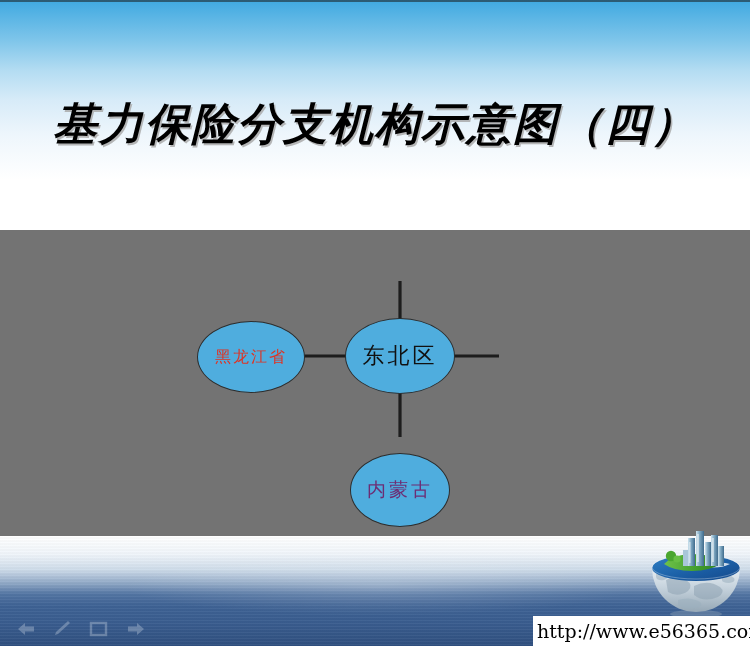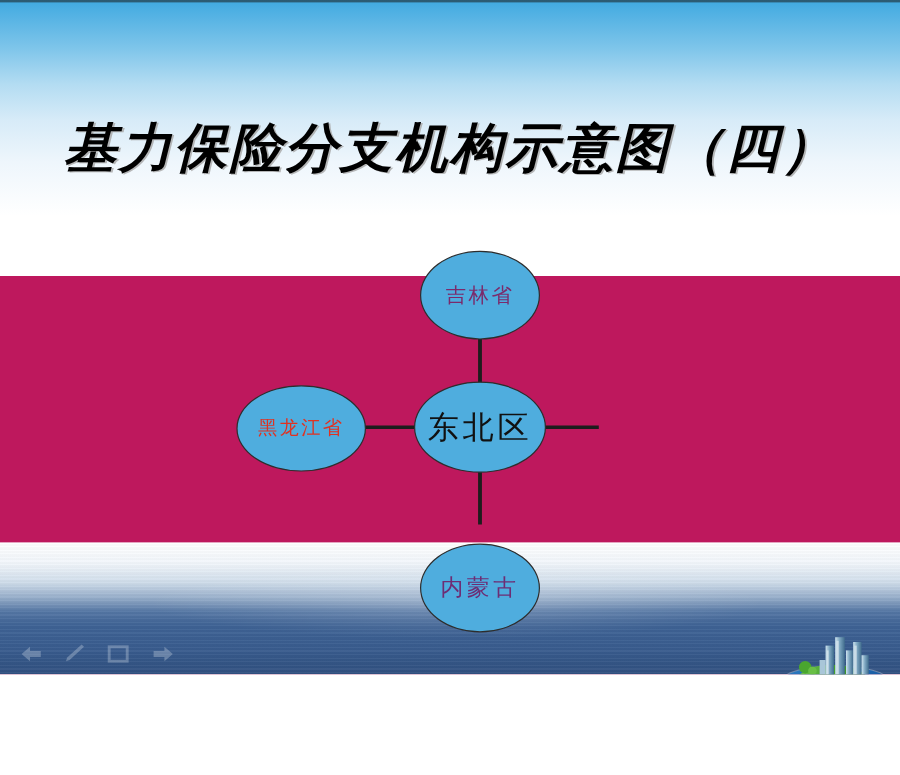--- a/index.html
+++ b/index.html
@@ -4,23 +4,23 @@
 <title>slide</title>
 <style>
   html, body {
     margin: 0;
     padding: 0;
     background: #ffffff;
   }
   #slide {
     position: relative;
     width: 750px;
-    height: 562px;
+    height: 646px;
     overflow: hidden;
-    background: #be185d;
+    background: #737373;
     font-family: "Liberation Sans", "DejaVu Sans", sans-serif;
     -webkit-font-smoothing: antialiased;
   }
 
   
   .sky {
     position: absolute;
     left: 0; top: 0;
     width: 750px;
     height: 230px;
@@ -109,21 +109,21 @@
     align-items: center;
     justify-content: center;
     font-family: "DejaVu Serif", "Liberation Serif", serif;
     font-weight: 400;
     letter-spacing: 2px;
     user-select: none;
   }
   .node span { display: block; }
 
   #node-center { left: 345px; top: 318px; width: 110px; height: 76px; }
-  #node-center span { font-size: 26px; color: #111111; letter-spacing: 3px; }
+  #node-center span { font-size: 22px; color: #111111; letter-spacing: 3px; }
 
   #node-top { left: 350px; top: 209px; width: 100px; height: 74px; }
   #node-top span { font-size: 17px; color: #7b2a6b; }
 
   #node-bottom { left: 350px; top: 453px; width: 100px; height: 74px; }
   #node-bottom span { font-size: 19px; color: #6d2d74; letter-spacing: 3px; }
 
   #node-left { left: 197px; top: 321px; width: 108px; height: 72px; }
   #node-left span { font-size: 16px; color: #e03222; text-align: right; }
 
@@ -180,23 +180,20 @@
 
   <div class="diagram">
 
     <svg class="edges" viewBox="0 0 750 646">
       <line x1="400" y1="281" x2="400" y2="322" stroke="#1d1d1d" stroke-width="3.2"></line>
       <line x1="400" y1="390" x2="400" y2="437" stroke="#1d1d1d" stroke-width="3.2"></line>
       <line x1="303" y1="356" x2="349" y2="356" stroke="#1d1d1d" stroke-width="3.0"></line>
       <line x1="452" y1="356" x2="499" y2="356" stroke="#1d1d1d" stroke-width="3.0"></line>
     </svg>
 
-    <div class="node" id="node-top">
-      <span>吉林省</span>
-    </div>
 
     <div class="node" id="node-left">
       <span>黑龙江省</span>
     </div>
 
     <div class="node" id="node-center">
       <span>东北区</span>
     </div>
 
 

